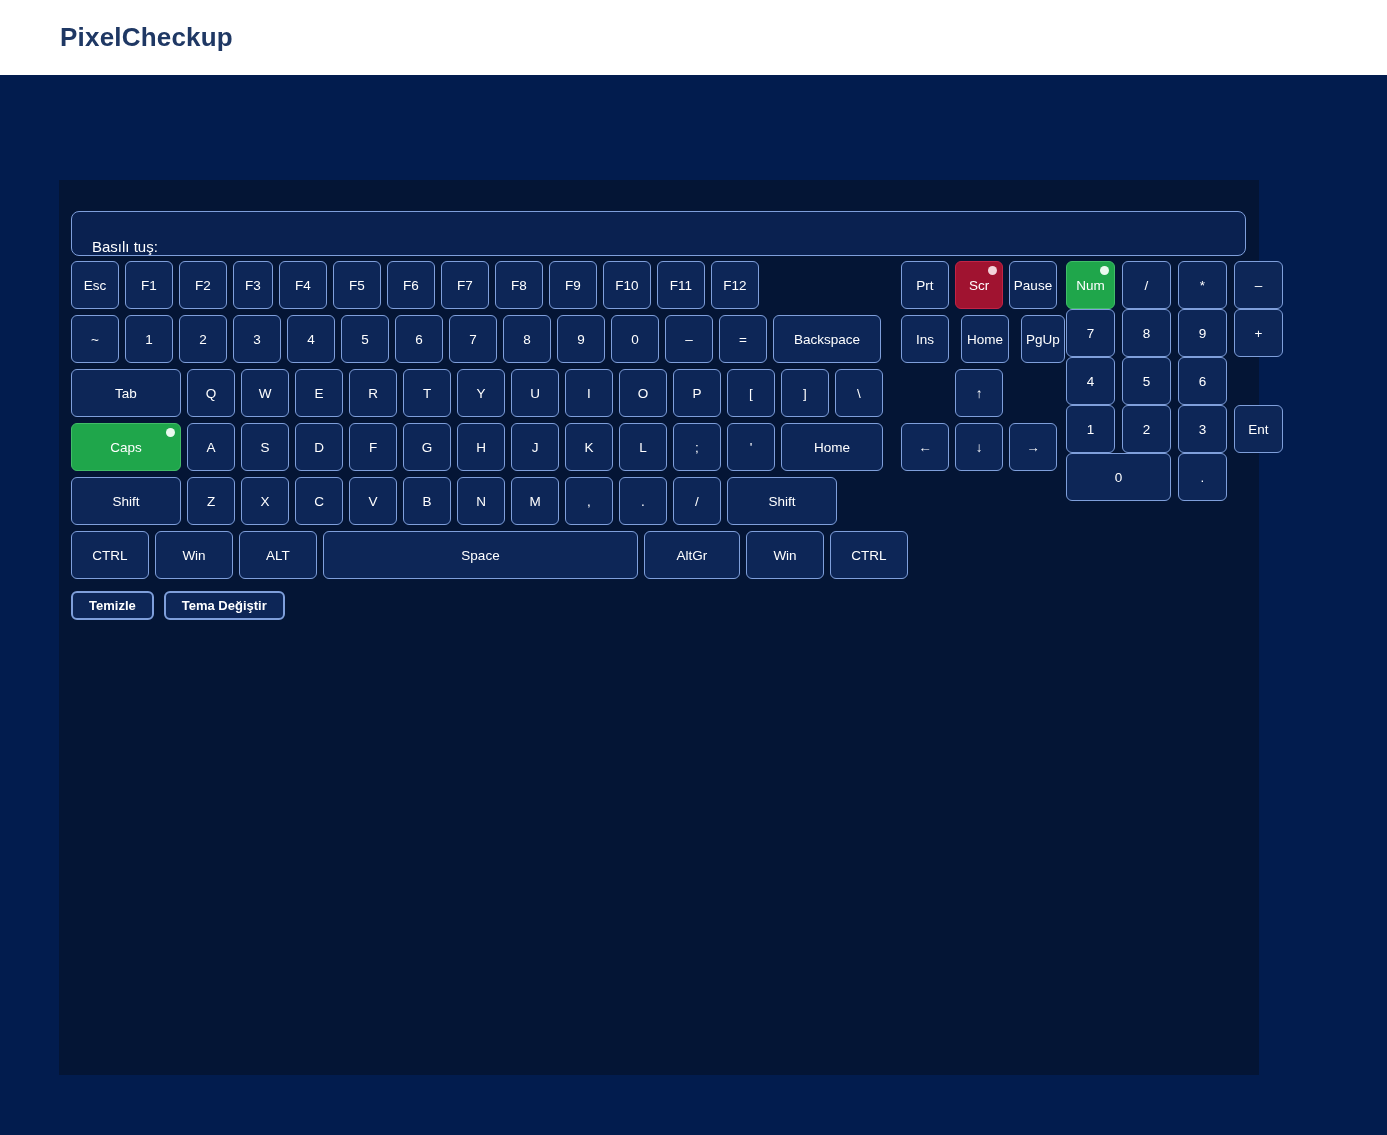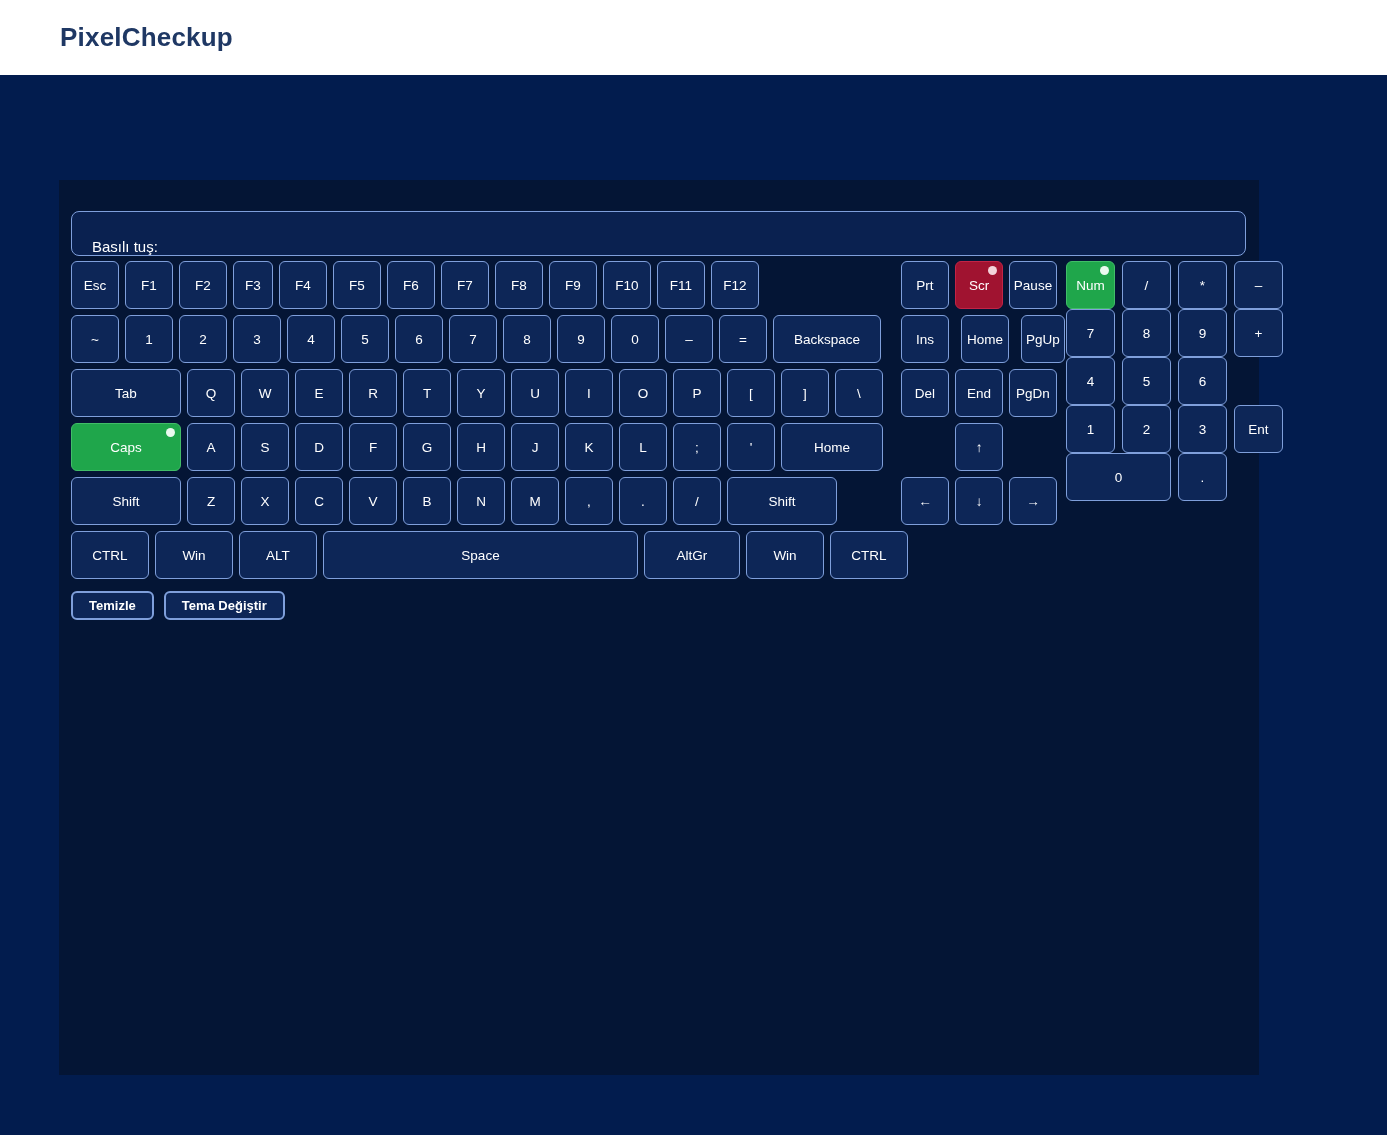--- a/index.html
+++ b/index.html
@@ -330,31 +330,20 @@
           <span>Ins</span>
         </div>
         <div class="key" style="width: 48px;">
           <span>Home</span>
         </div>
         <div class="key" style="width: 44px;">
           <span>PgUp</span>
         </div>
       </div>
       <div class="krow" style="gap: 6px;">
-        <div class="key" style="width: 48px;">
-          <span>Del</span>
-        </div>
-        <div class="key" style="width: 48px;">
-          <span>End</span>
-        </div>
-        <div class="key" style="width: 48px;">
-          <span>PgDn</span>
-        </div>
-      </div>
-      <div class="krow" style="gap: 6px;">
         <div class="key ghost" style="width: 48px;"></div>
         <div class="key" style="width: 48px;">
           <span>↑</span>
         </div>
       </div>
       <div class="krow" style="gap: 6px;">
         <div class="key" style="width: 48px;">
           <span>←</span>
         </div>
         <div class="key" style="width: 48px;">

